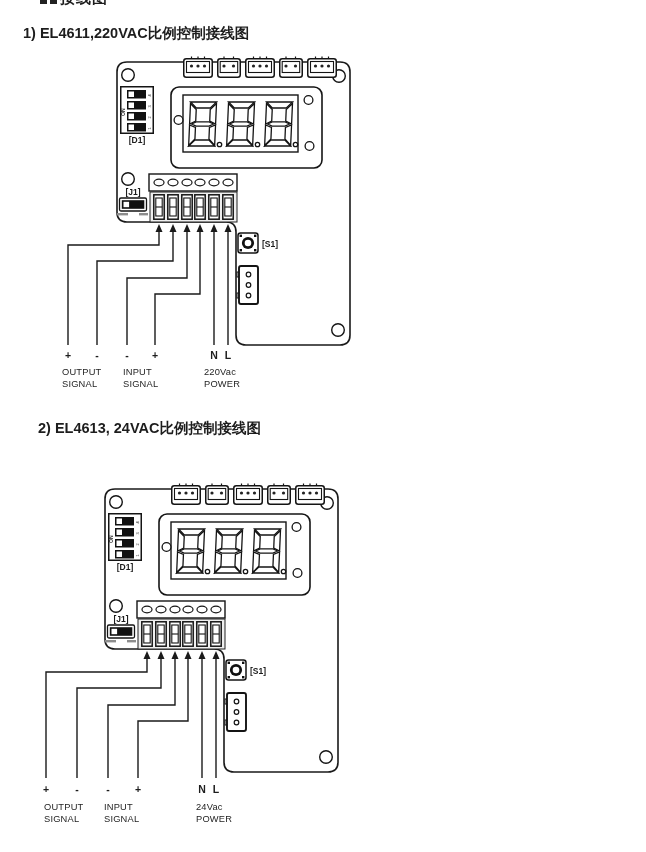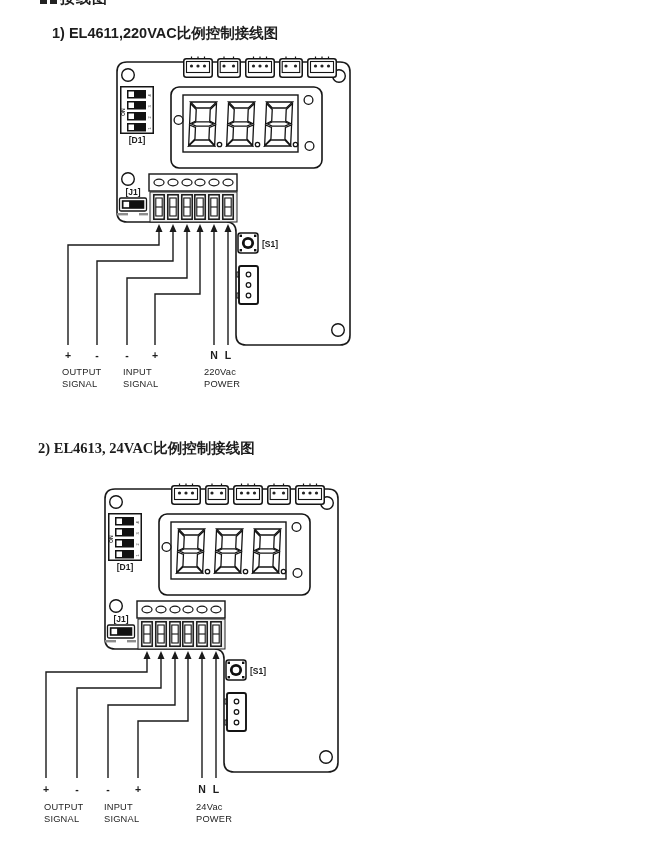--- a/index.html
+++ b/index.html
@@ -18,22 +18,22 @@
   }
   .clipped-heading .frag{
     display:inline-block;width:7px;height:12px;background:#222;
     margin-right:3px;vertical-align:-1px;
   }
   .diagram-title{
     position:absolute;
     font-size:14.5px;font-weight:600;line-height:20px;
     white-space:nowrap;z-index:2;
   }
-  #title1{left:52px;top:23px;}
-  #title2{left:38px;top:438px;font-family:Liberation Serif, serif;}
+  #title1{left:23px;top:23px;}
+  #title2{left:38px;top:418px;}
   svg{position:absolute;left:0;}
   #svg1{top:0;}
   #svg2{top:420px;}
   svg text{font-family:"Liberation Sans", sans-serif;fill:#1d1d1d;}
   .sym{font-size:10.5px;font-weight:600;}
   .lbl{font-size:9.3px;letter-spacing:.2px;}
   .ref{font-size:8.5px;font-weight:700;}
 </style>
 </head>
 <body>

